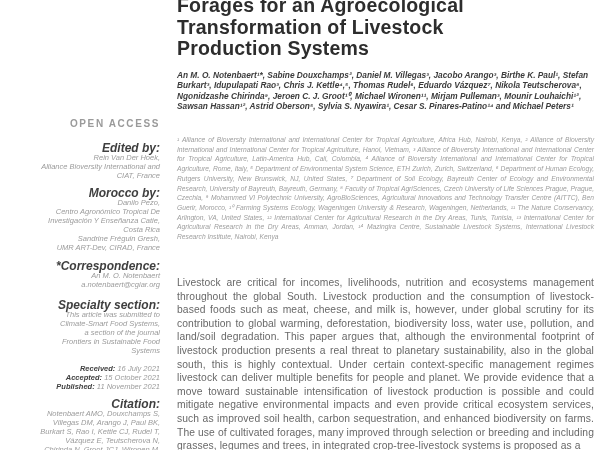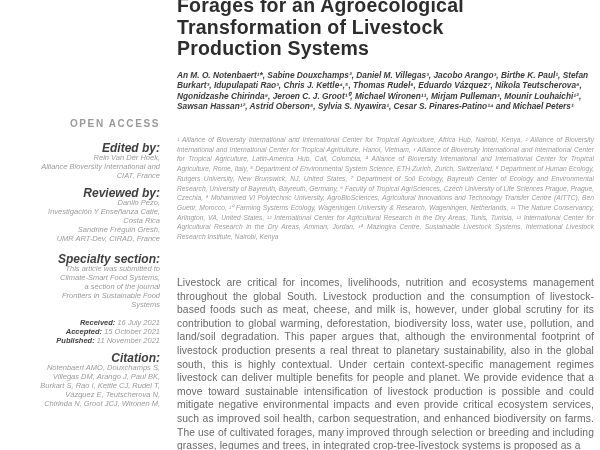--- a/index.html
+++ b/index.html
@@ -70,28 +70,34 @@
     <div class="open-access">OPEN ACCESS</div>
 
     <div class="sb-section">
       <div class="sb-label">Edited by:</div>
       <div class="sb-line">Rein Van Der Hoek,</div>
       <div class="sb-line">Alliance Bioversity International and</div>
       <div class="sb-line">CIAT, France</div>
     </div>
 
     <div class="sb-section">
-      <div class="sb-label">Reviewed by:</div>
+      <div class="sb-label">Morocco by:</div>
       <div class="sb-line">Danilo Pezo,</div>
+      <div class="sb-line">Centro Agronómico Tropical De</div>
       <div class="sb-line">Investigación Y Enseñanza Catie,</div>
       <div class="sb-line">Costa Rica</div>
       <div class="sb-line">Sandrine Fréguin Gresh,</div>
       <div class="sb-line">UMR ART-Dev, CIRAD, France</div>
     </div>
 
+    <div class="sb-section mt-corr">
+      <div class="sb-label">*Correspondence:</div>
+      <div class="sb-line">An M. O. Notenbaert</div>
+      <div class="sb-line">a.notenbaert@cgiar.org</div>
+    </div>
 
     <div class="sb-section mt-spec">
       <div class="sb-label">Specialty section:</div>
       <div class="sb-line">This article was submitted to</div>
       <div class="sb-line">Climate-Smart Food Systems,</div>
       <div class="sb-line">a section of the journal</div>
       <div class="sb-line">Frontiers in Sustainable Food Systems</div>
     </div>
 
     <div class="sb-section mt-dates">

